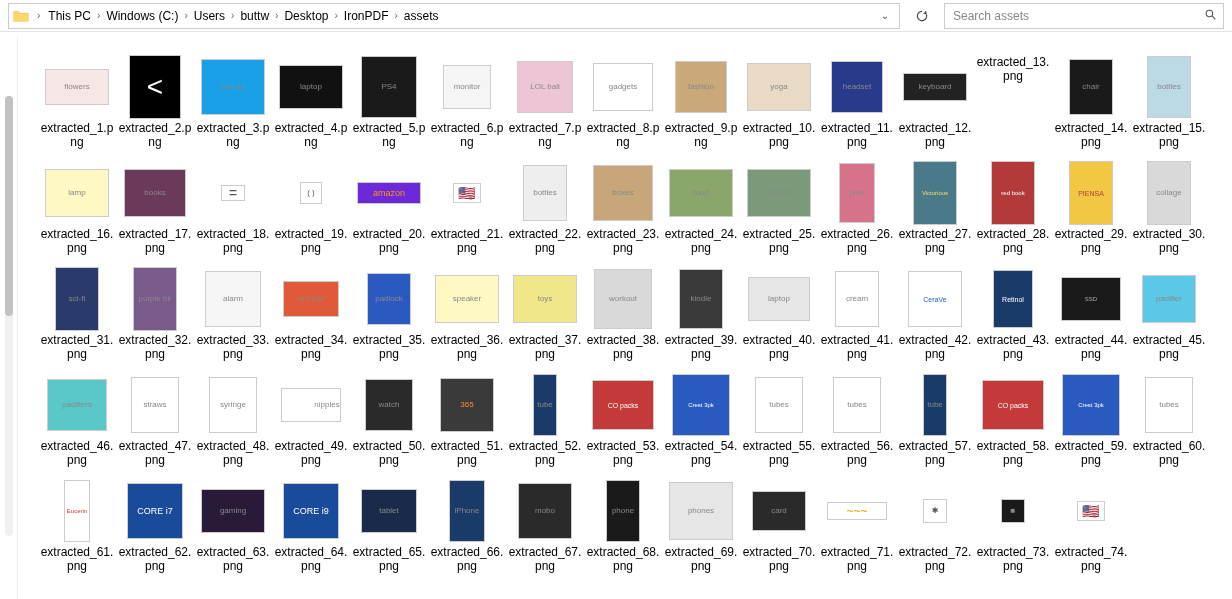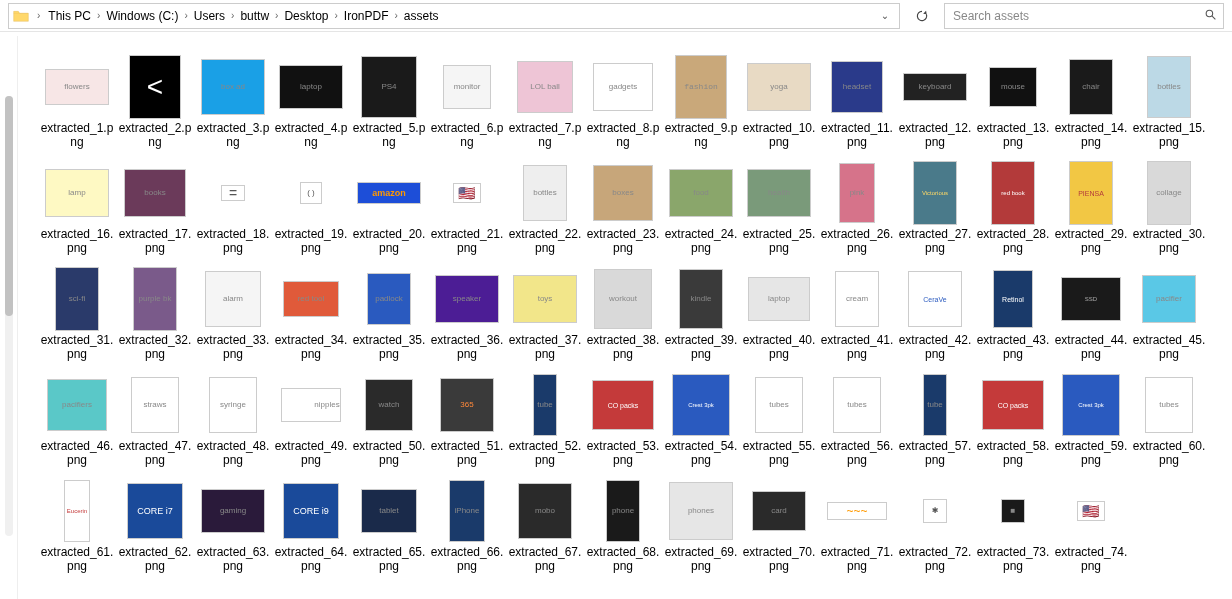--- a/index.html
+++ b/index.html
@@ -270,21 +270,21 @@
         <div class="label">extracted_7.png</div>
       </div>
       <div class="item">
         <div class="thumb">
           <div class="thumb-box" style="width: 60px; height: 48px; background: rgb(255, 255, 255);">gadgets</div>
         </div>
         <div class="label">extracted_8.png</div>
       </div>
       <div class="item">
         <div class="thumb">
-          <div class="thumb-box" style="width: 52px; height: 64px; background: rgb(201, 168, 122); font-family: Liberation Mono, monospace;">fashion</div>
+          <div class="thumb-box" style="width: 52px; height: 52px; background: rgb(201, 168, 122);">fashion</div>
         </div>
         <div class="label">extracted_9.png</div>
       </div>
       <div class="item">
         <div class="thumb">
           <div class="thumb-box" style="width: 64px; height: 48px; background: rgb(232, 218, 196);">yoga</div>
         </div>
         <div class="label">extracted_10.png</div>
       </div>
       <div class="item">
@@ -293,23 +293,20 @@
         </div>
         <div class="label">extracted_11.png</div>
       </div>
       <div class="item">
         <div class="thumb">
           <div class="thumb-box" style="width: 64px; height: 28px; background: rgb(34, 34, 34);">keyboard</div>
         </div>
         <div class="label">extracted_12.png</div>
       </div>
       <div class="item">
-        <div class="thumb">
-          <div class="thumb-box" style="width: 48px; height: 40px; background: rgb(17, 17, 17);">mouse</div>
-        </div>
         <div class="label">extracted_13.png</div>
       </div>
       <div class="item">
         <div class="thumb">
           <div class="thumb-box" style="width: 44px; height: 56px; background: rgb(26, 26, 26);">chair</div>
         </div>
         <div class="label">extracted_14.png</div>
       </div>
       <div class="item">
         <div class="thumb">
@@ -336,21 +333,21 @@
         <div class="label">extracted_18.png</div>
       </div>
       <div class="item">
         <div class="thumb">
           <div class="thumb-box" style="width: 22px; height: 22px; background: rgb(255, 255, 255); color: rgb(85, 85, 85);">( )</div>
         </div>
         <div class="label">extracted_19.png</div>
       </div>
       <div class="item">
         <div class="thumb">
-          <div class="thumb-box" style="width: 64px; height: 22px; background: #1d4ed8; color: rgb(255, 153, 0); font-size: 9px; font-weight: bold;">amazon</div>
+          <div class="thumb-box" style="width: 64px; height: 22px; background: #6d28d9; color: rgb(255, 153, 0); font-size: 9px;">amazon</div>
         </div>
         <div class="label">extracted_20.png</div>
       </div>
       <div class="item">
         <div class="thumb">
           <div class="thumb-box" style="width: 28px; height: 20px; background: rgb(255, 255, 255); font-size: 14px;">🇺🇸</div>
         </div>
         <div class="label">extracted_21.png</div>
       </div>
       <div class="item">
@@ -432,21 +429,21 @@
         <div class="label">extracted_34.png</div>
       </div>
       <div class="item">
         <div class="thumb">
           <div class="thumb-box" style="width: 44px; height: 52px; background: rgb(42, 90, 191);">padlock</div>
         </div>
         <div class="label">extracted_35.png</div>
       </div>
       <div class="item">
         <div class="thumb">
-          <div class="thumb-box" style="width: 76px; height: 48px; background: #4c1d95;">speaker</div>
+          <div class="thumb-box" style="width: 76px; height: 48px; background: #fef9c3;">speaker</div>
         </div>
         <div class="label">extracted_36.png</div>
       </div>
       <div class="item">
         <div class="thumb">
           <div class="thumb-box" style="width: 64px; height: 48px; background: rgb(242, 230, 138);">toys</div>
         </div>
         <div class="label">extracted_37.png</div>
       </div>
       <div class="item">

